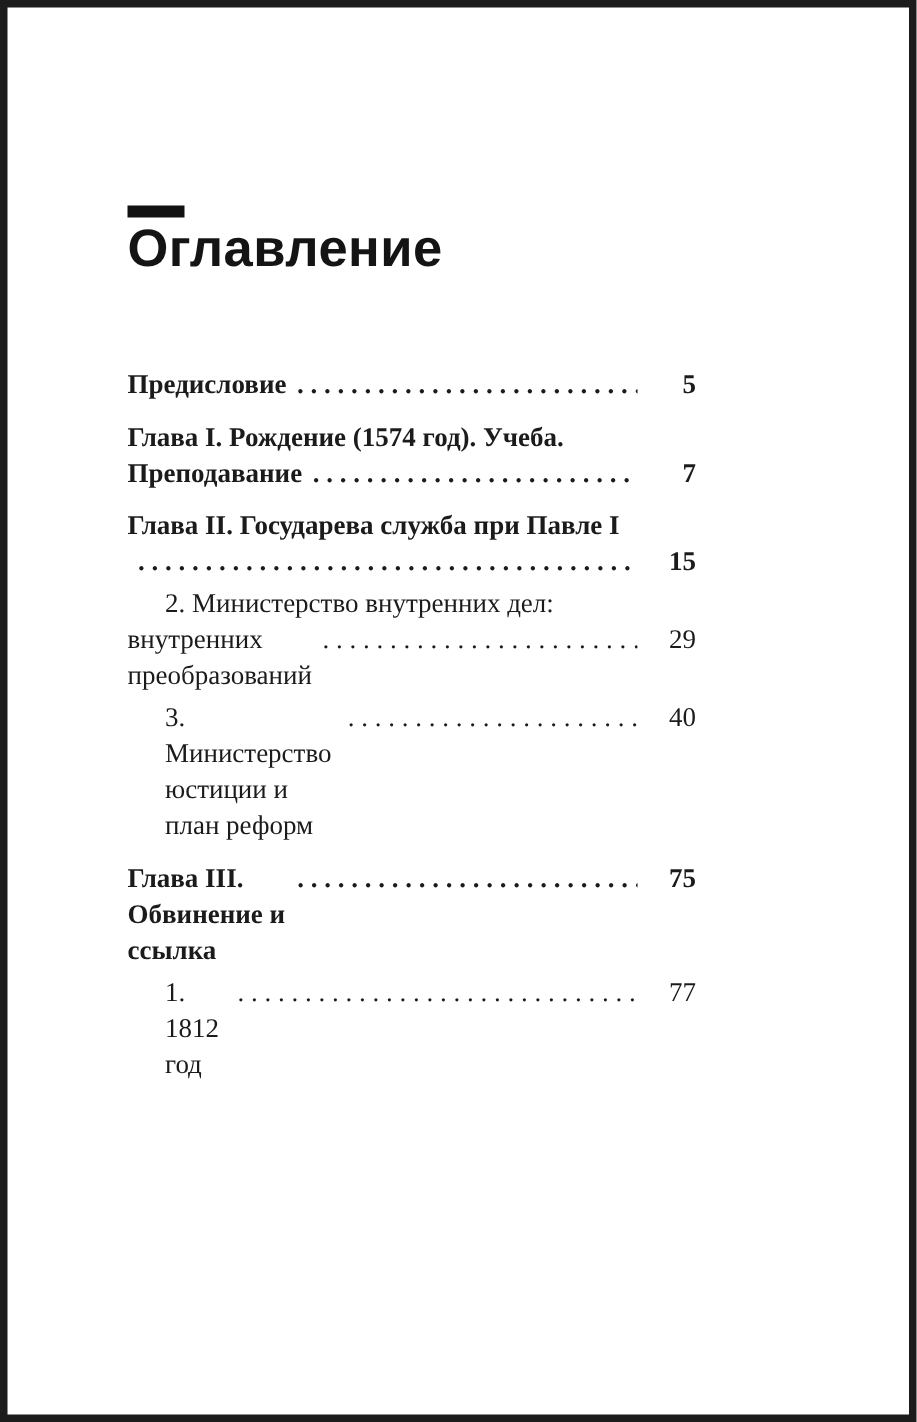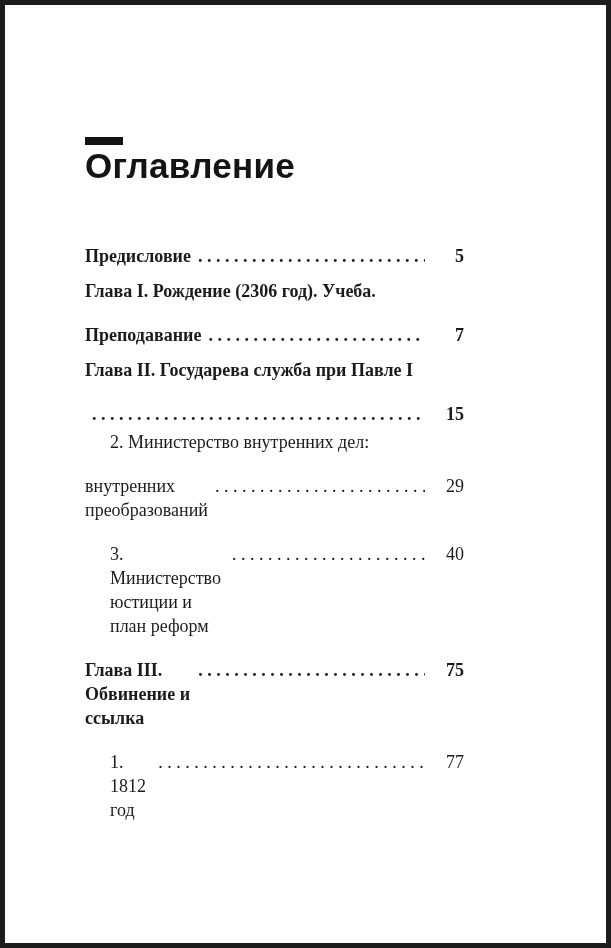--- a/index.html
+++ b/index.html
@@ -43,21 +43,20 @@
     margin: 0 0 4px 0;
   }
   .entry.chapter {
     font-weight: bold;
     margin-top: 11px;
   }
   .entry .line { display: block; }
   .entry .line.flexline {
     display: flex;
     align-items: baseline;
-    margin-top: 20px;
   }
   .entry .line.indent { padding-left: 25px; }
   .leader {
     flex: 1 1 auto;
     overflow: hidden;
     white-space: nowrap;
     margin: 0 9px 0 7px;
     min-width: 12px;
   }
   .leader::after {
@@ -78,21 +77,21 @@
   <h1 class="page-title">Оглавление</h1>
   <div class="toc">
       <div class="entry chapter">
         <div class="line flexline">
           <span>Предисловие</span>
           <span class="leader"></span>
           <span class="pagenum">5</span>
         </div>
       </div>
       <div class="entry chapter">
-        <div class="line">Глава I. Рождение (2306 год). Учеба.</div>
+        <div class="line">Глава I. Рождение (1574 год). Учеба.</div>
         <div class="line flexline">
           <span>Преподавание</span>
           <span class="leader"></span>
           <span class="pagenum">7</span>
         </div>
       </div>
       <div class="entry chapter">
         <div class="line">Глава II. Государева служба при Павле I</div>
         <div class="line flexline">
           <span class="leader"></span>

